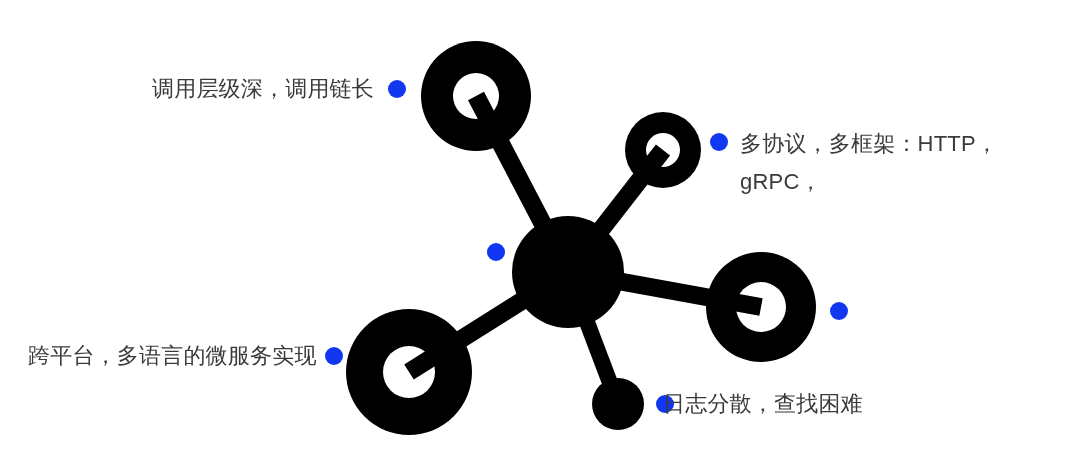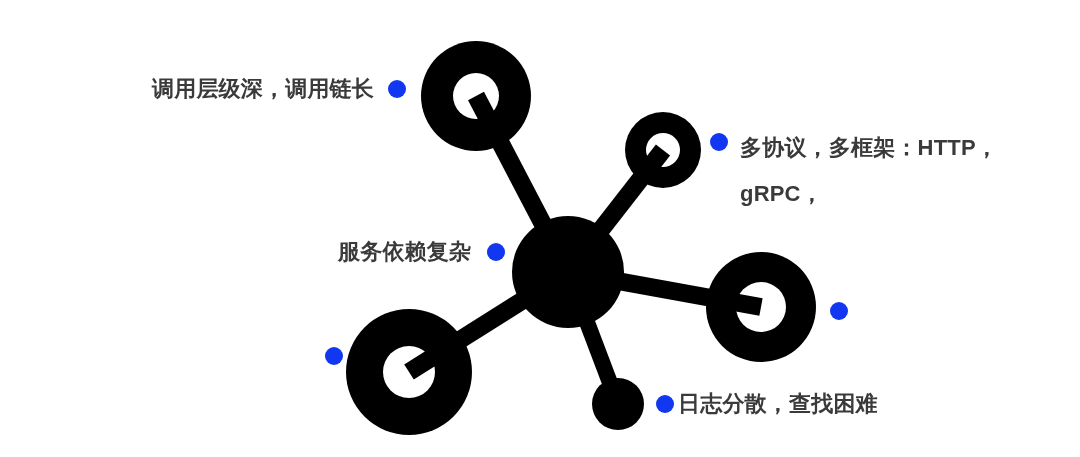--- a/index.html
+++ b/index.html
@@ -29,31 +29,30 @@
     position: absolute;
     color: #3a3a3a;
     font-size: 22px;
     line-height: 34px;
     letter-spacing: 0.2px;
     white-space: nowrap;
     font-family: "Liberation Sans", "DejaVu Sans", sans-serif;
   }
   .label.two-line {
     white-space: normal;
-    line-height: 46px;
+    line-height: 38px;
   }
   .label-right {
     text-align: left;
   }
   .label-left {
     text-align: right;
   }
   .lbl-line {
     display: block;
-    font-weight: bold;
   }
 </style>
 </head>
 <body>
 
 <div id="canvas">
 
   <svg id="graph" viewBox="0 0 1080 457">
     <defs>
       <mask id="hole-call-chain">
@@ -100,27 +99,27 @@
       <circle cx="334" cy="356" r="9" fill="#1237F0"></circle>
     </g>
   </svg>
 
   <div class="label label-left" style="right:1080px; top:0; left:auto;"></div>
 
   <div class="label label-left" style="left:152px; top:72px;">
     <span class="lbl-line">调用层级深，调用链长</span>
   </div>
 
-  <div class="label label-left" style="left:338px; top:235px;">
-    <span class="lbl-line">服务依赖复杂</span>
-  </div>
 
   <div class="label label-right two-line" style="left:740px; top:125px; width:330px;">
     <span class="lbl-line">多协议，多框架：HTTP，gRPC，</span>
   </div>
 
 
-  <div class="label label-right" style="left:678px; top:387px;text-align:center;">
+  <div class="label label-right" style="left:663px; top:387px;text-align:center;">
     <span class="lbl-line">日志分散，查找困难</span>
   </div>
 
+  <div class="label label-left" style="left:28px; top:339px;">
+    <span class="lbl-line">跨平台，多语言的微服务实现</span>
+  </div>
 
 </div>
 
 </body></html>

